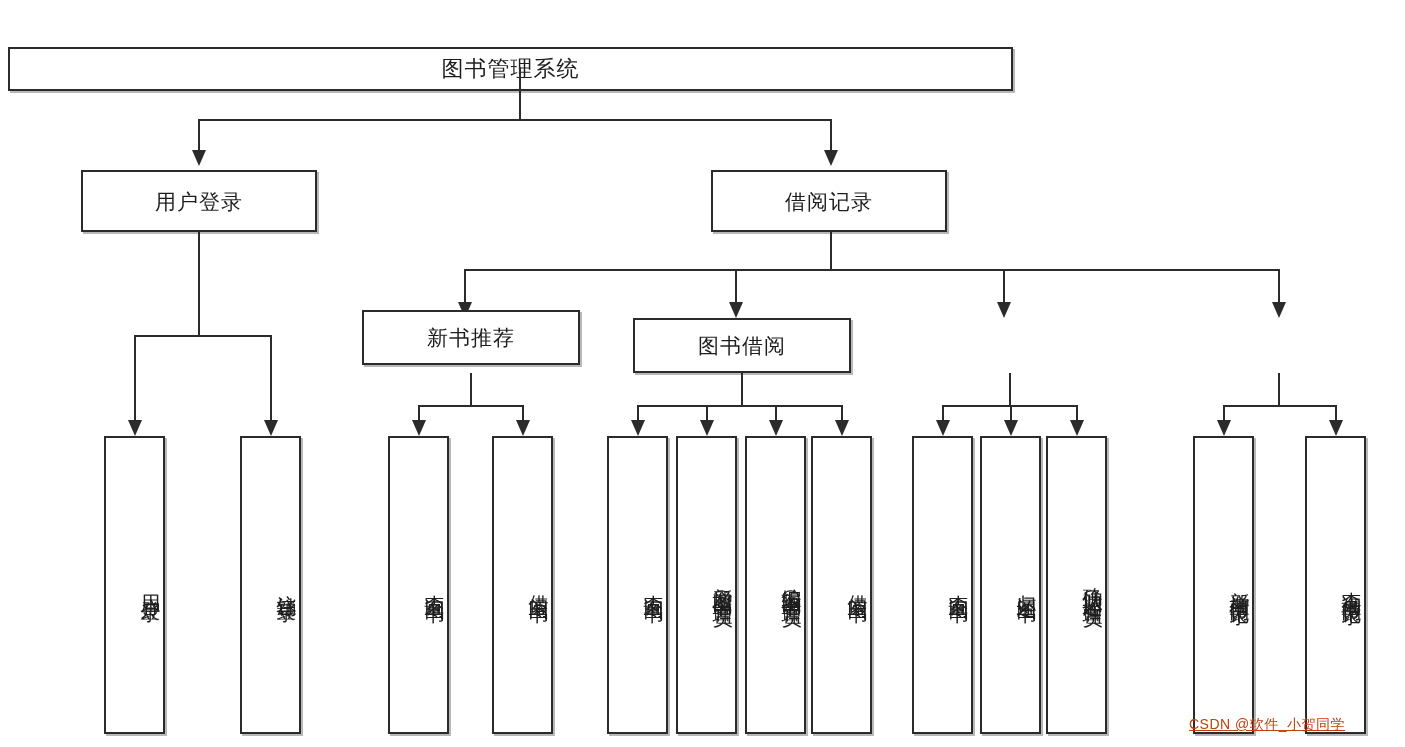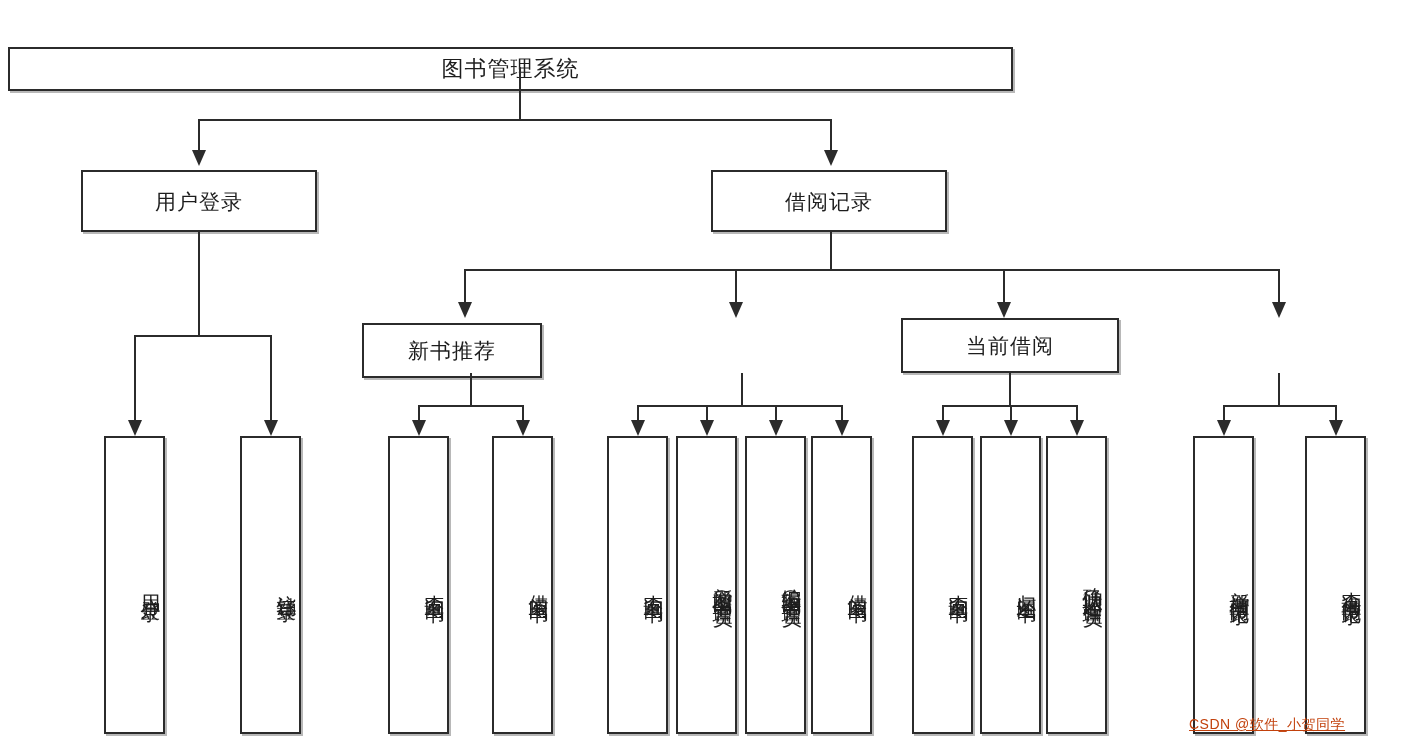--- a/index.html
+++ b/index.html
@@ -108,25 +108,25 @@
   <div class="ln h" style="left:464px;top:269px;width:816px;"></div>
   <div class="ln v" style="left:464px;top:269px;height:33px;"></div>
   <div class="arrow" style="left:458px;top:302px;"></div>
   <div class="ln v" style="left:735px;top:269px;height:33px;"></div>
   <div class="arrow" style="left:729px;top:302px;"></div>
   <div class="ln v" style="left:1003px;top:269px;height:33px;"></div>
   <div class="arrow" style="left:997px;top:302px;"></div>
   <div class="ln v" style="left:1278px;top:269px;height:33px;"></div>
   <div class="arrow" style="left:1272px;top:302px;"></div>
 
-  <div class="node h" style="left:362px;top:323px;width:180px;height:55px;">
+  <div class="node h" style="left:362px;top:310px;width:218px;height:55px;">
     <span class="lbl">新书推荐</span>
   </div>
-  <div class="node h" style="left:901px;top:318px;width:218px;height:55px;">
-    <span class="lbl">当前借阅</span>
+  <div class="node h" style="left:633px;top:318px;width:218px;height:55px;">
+    <span class="lbl">图书借阅</span>
   </div>
 
   <div class="ln v" style="left:470px;top:373px;height:32px;"></div>
   <div class="ln h" style="left:418px;top:405px;width:106px;"></div>
   <div class="ln v" style="left:418px;top:405px;height:15px;"></div>
   <div class="arrow" style="left:412px;top:420px;"></div>
   <div class="ln v" style="left:522px;top:405px;height:15px;"></div>
   <div class="arrow" style="left:516px;top:420px;"></div>
 
   <div class="ln v" style="left:741px;top:373px;height:32px;"></div>

